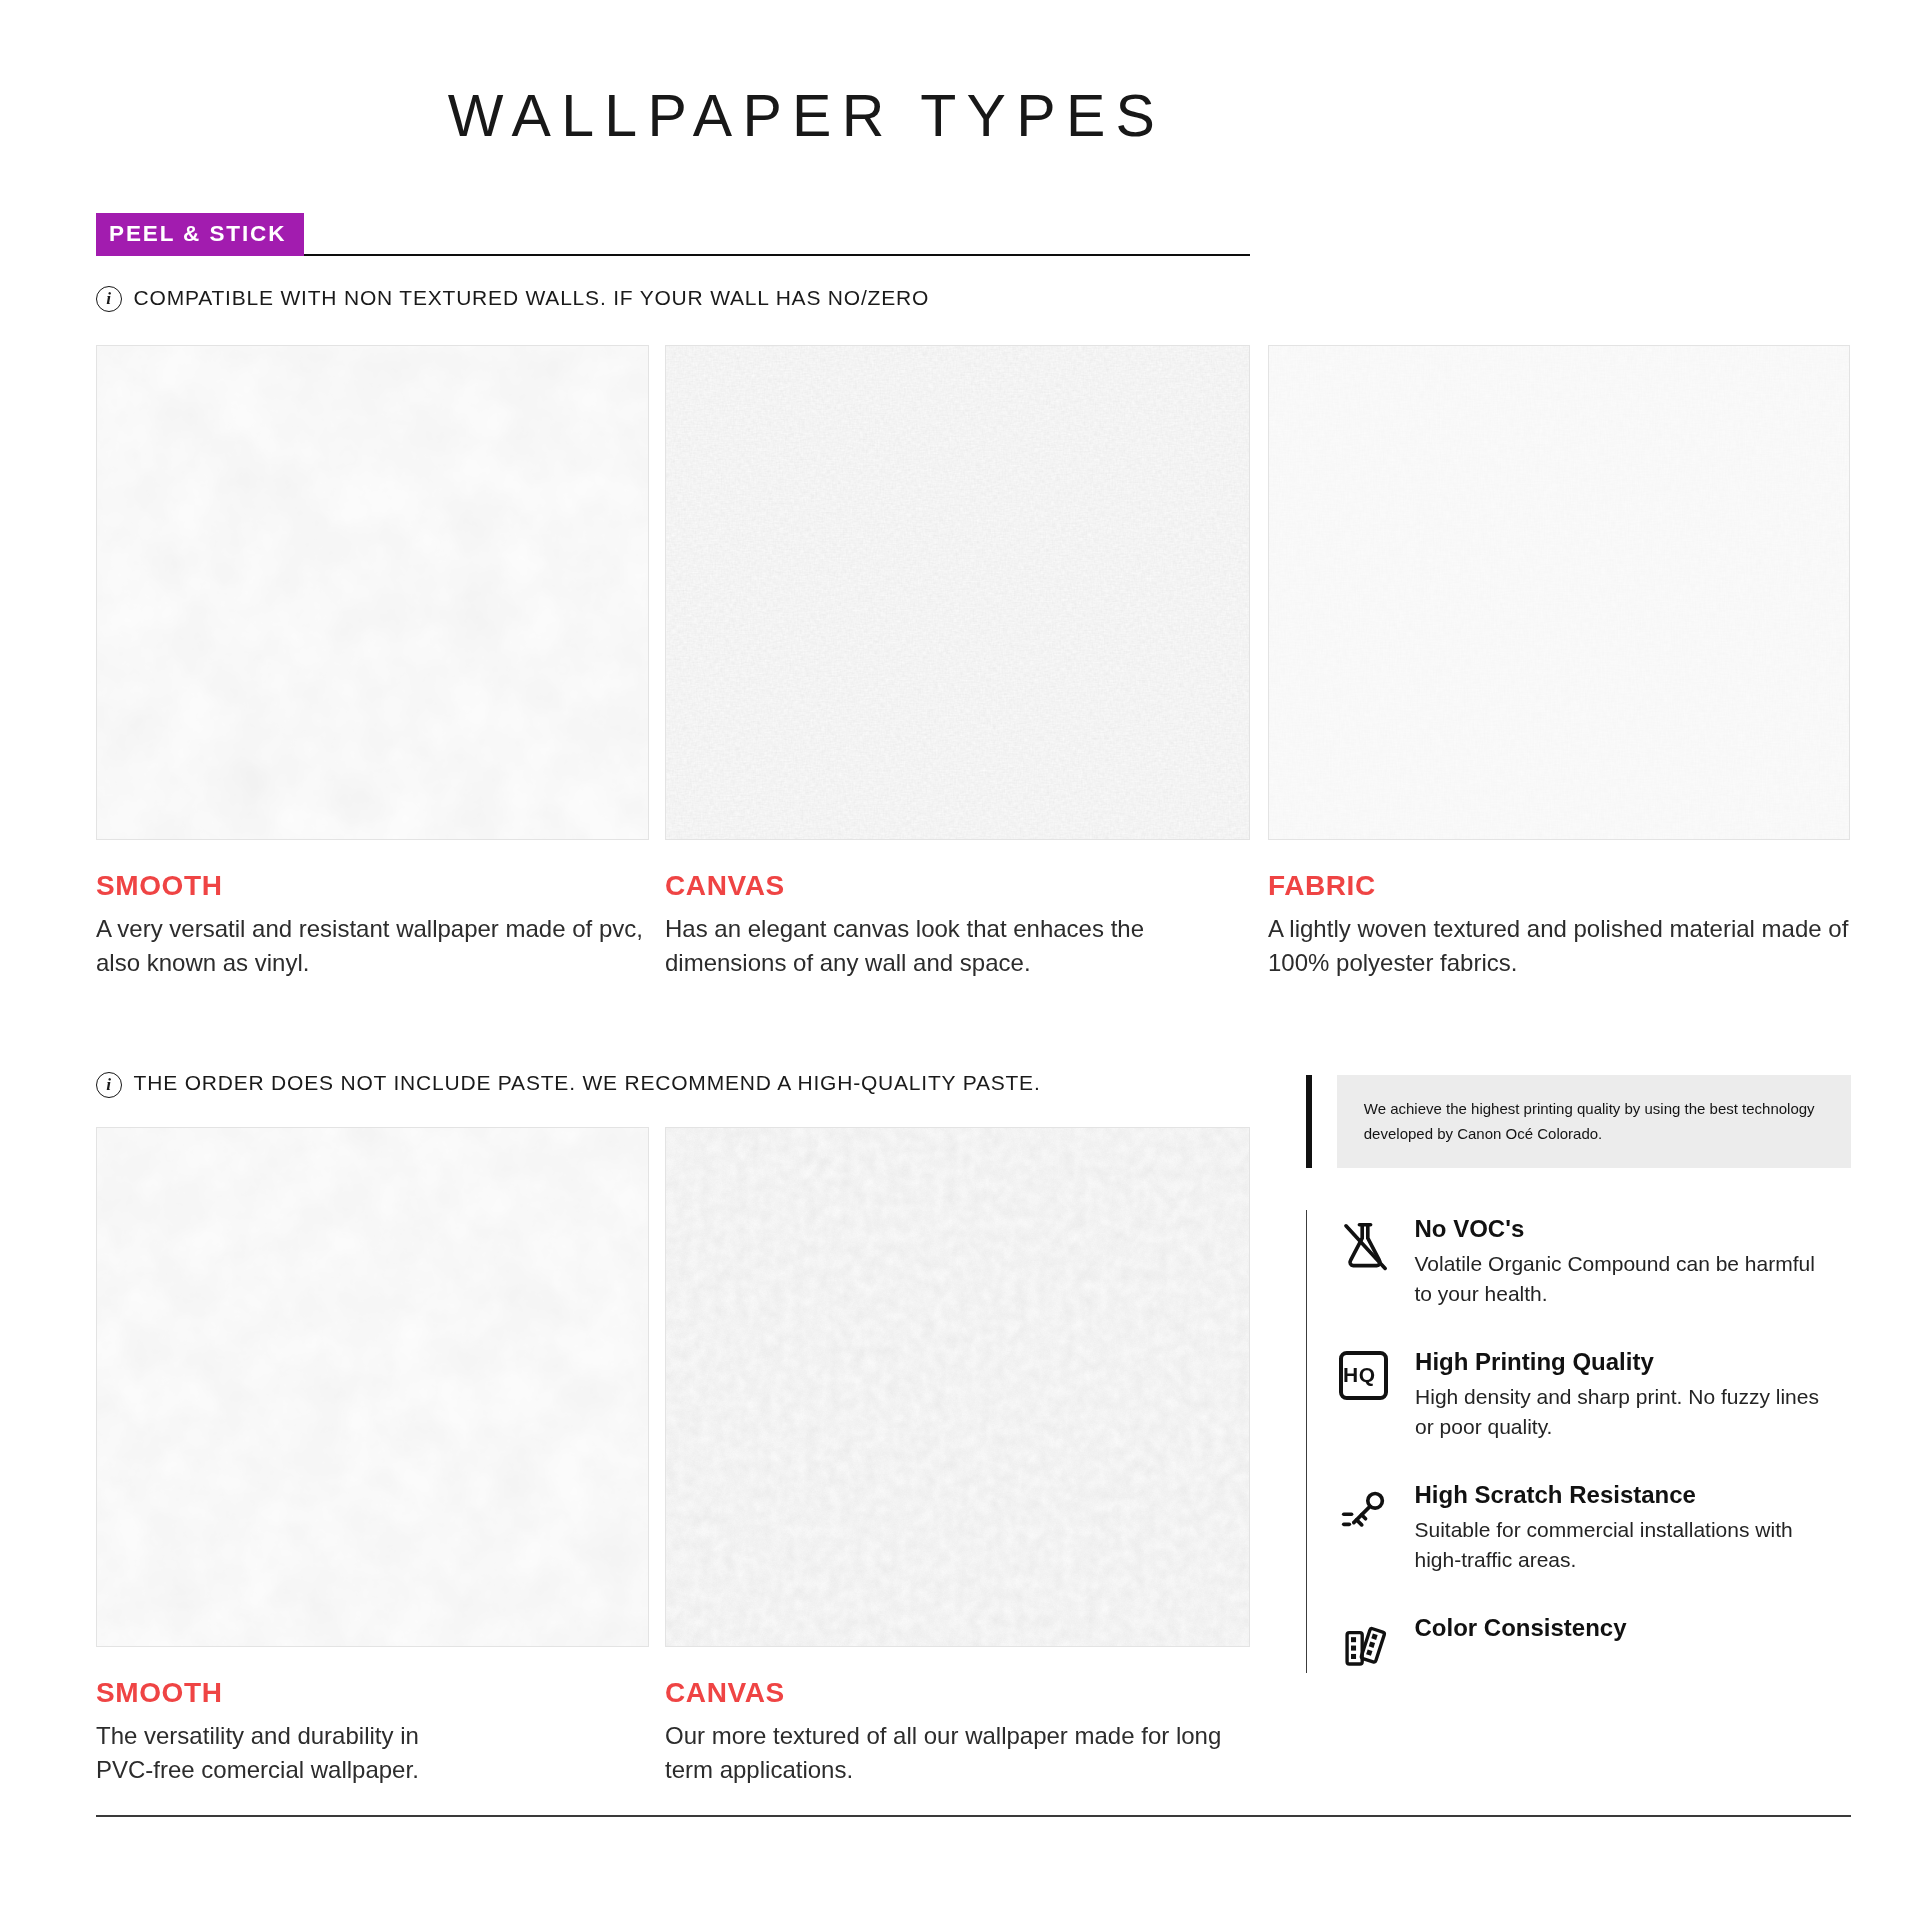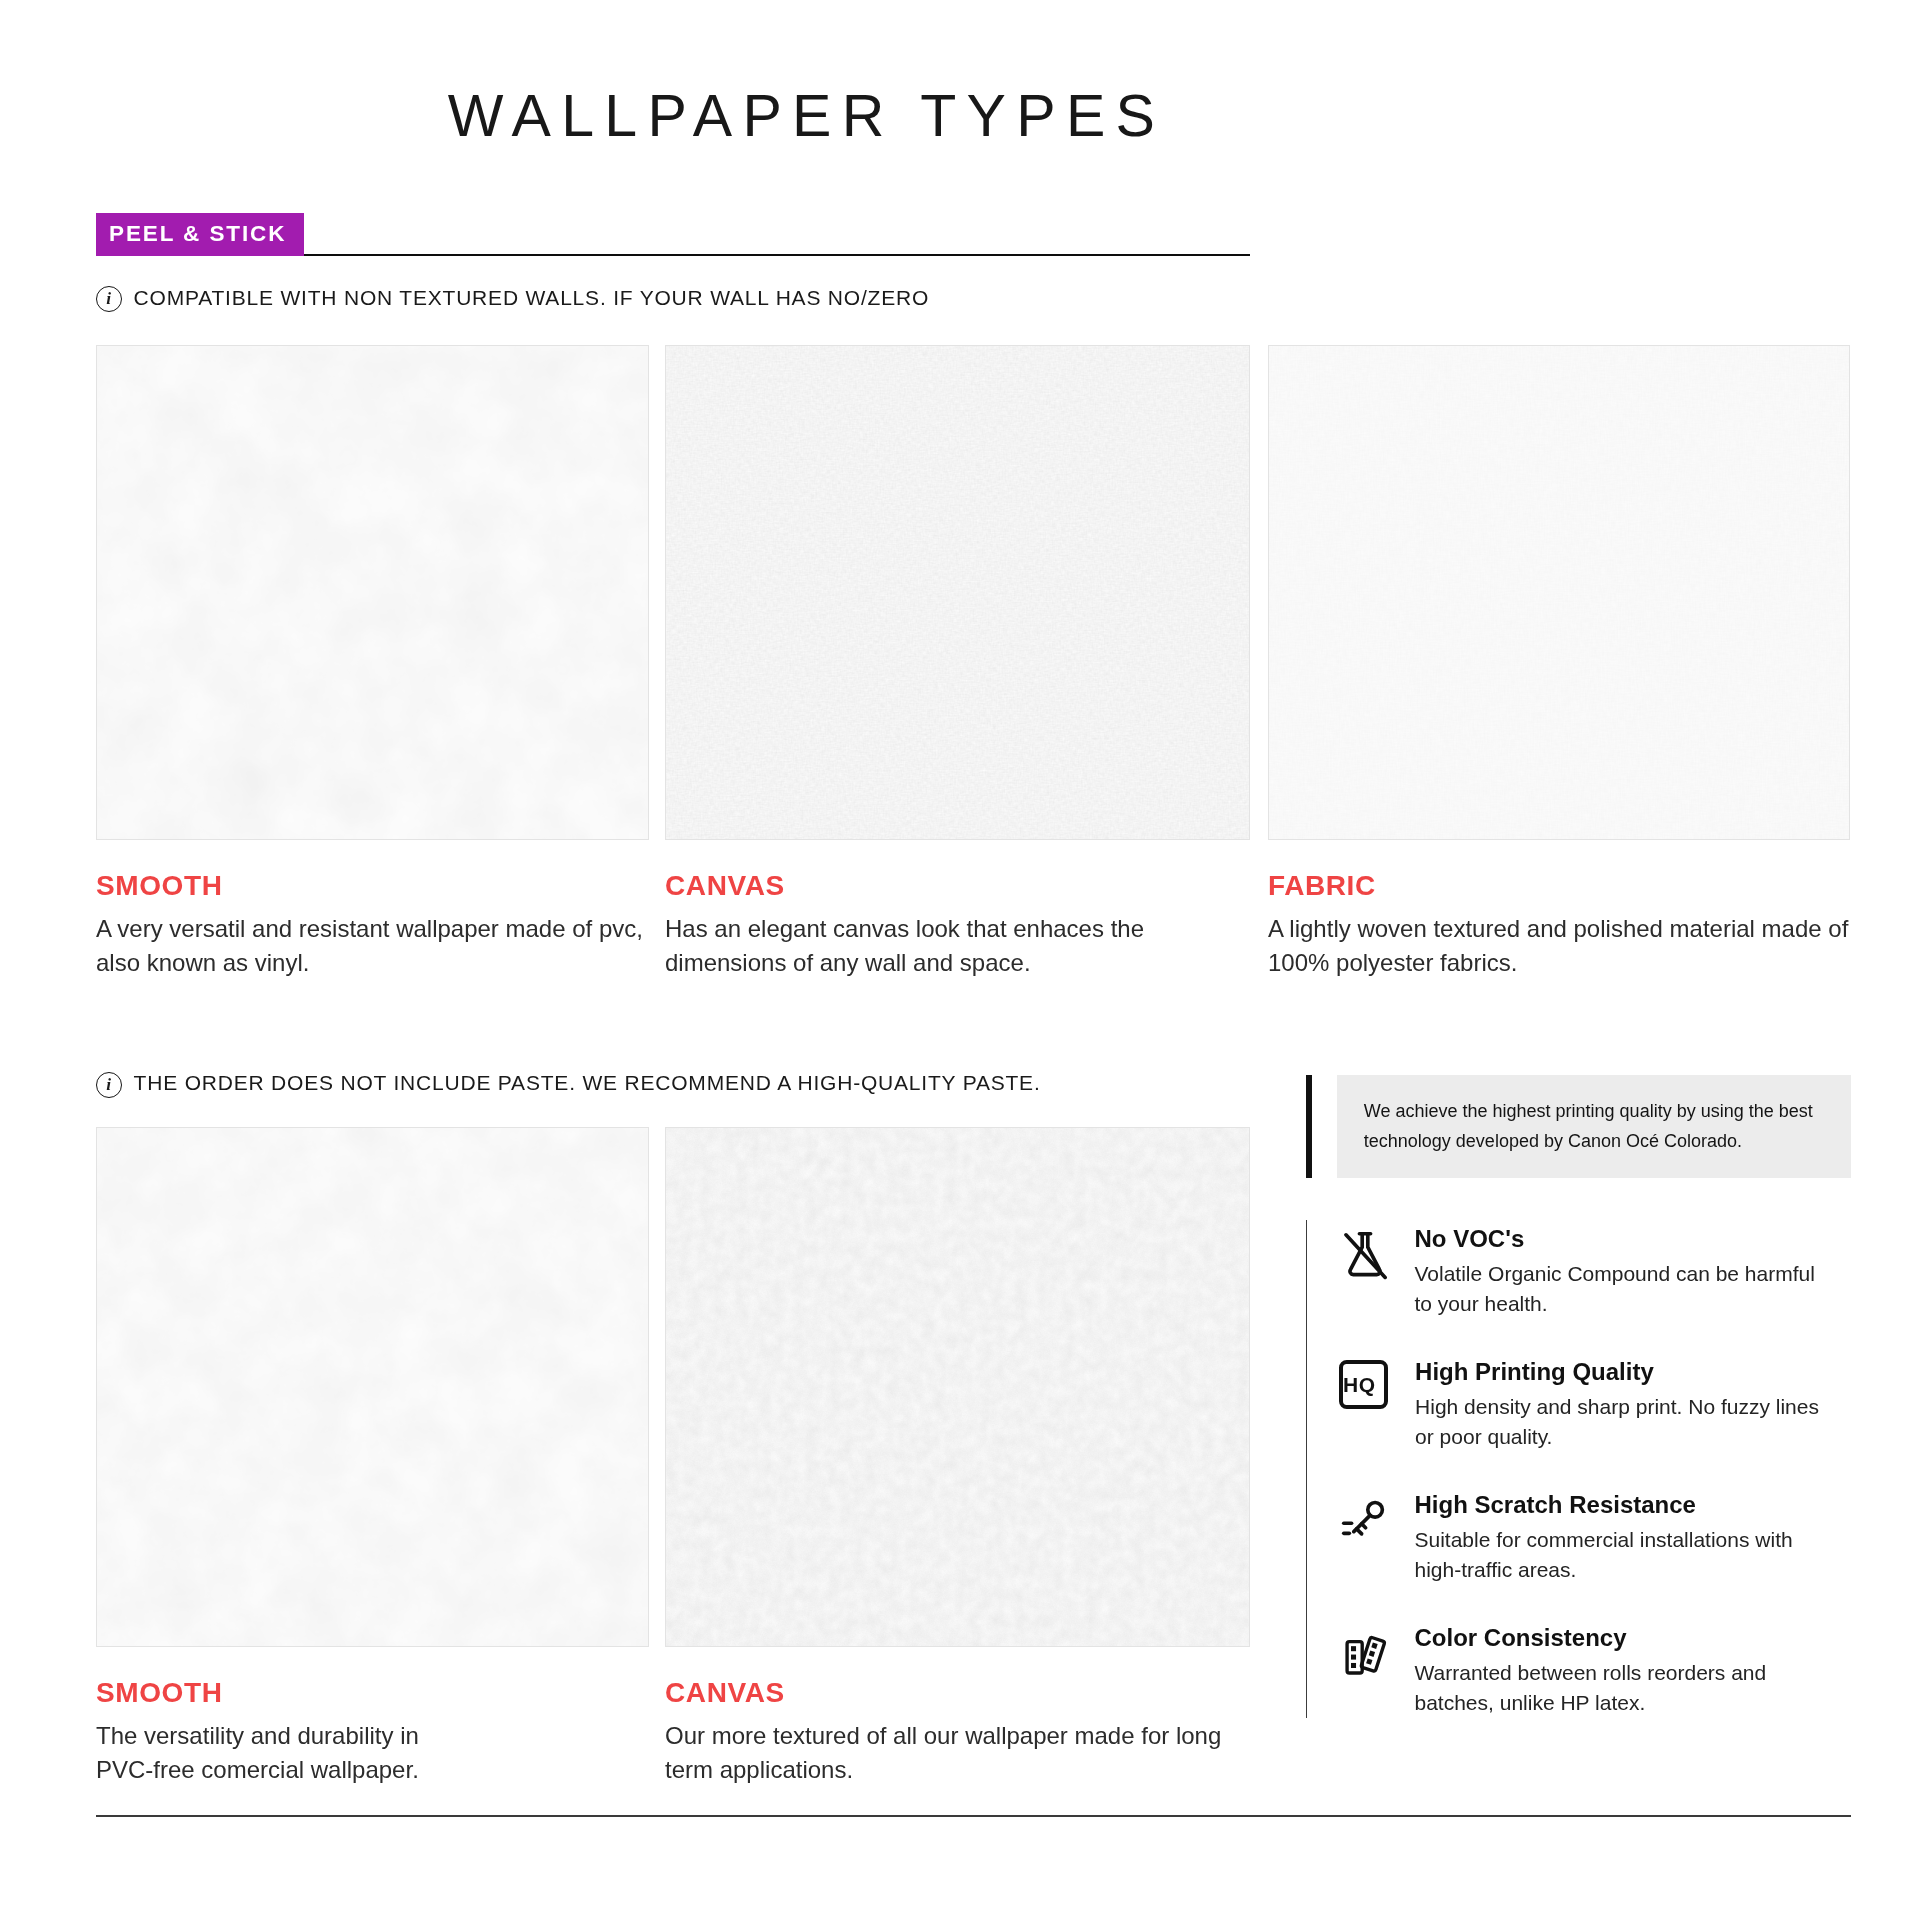--- a/index.html
+++ b/index.html
@@ -34,21 +34,21 @@
 
   .bottom-area { display:flex; margin-top:63px; align-items:flex-start; }
   .left-col { width:1154px; flex-shrink:0; }
   .left-col .section-header { margin-top:0; width:100%; }
   .left-col .note { margin-top:27px; }
   .left-col .swatch-row { margin-top:29.5px; }
 
   .right-col { width:565px; margin-left:56px; margin-top:32px; }
   .quality-note { display:flex; align-items:stretch; }
   .qbar { width:6.4px; background:#111; flex-shrink:0; }
-  .quality-text { background:#ececec; margin-left:24.4px; padding:22px 27px; font-size:18px; line-height:1.62; color:#141414; flex:1; }
+  .quality-text { background:#ececec; margin-left:24.4px; padding:22px 27px; font-size:15px; line-height:1.62; color:#141414; flex:1; }
 
   .features { margin-top:42px; border-left:1.9px solid #3c3c3c; padding-top:5.1px; }
   .feature { display:flex; padding-left:29.5px; margin-bottom:39px; align-items:flex-start; }
   .f-icon { width:56px; height:56px; flex-shrink:0; margin-right:22px; margin-top:2.6px; display:flex; align-items:center; }
   .f-icon svg { width:56px; height:56px; }
   .hq-box { width:49px; height:49px; border:4.5px solid #111; border-radius:7.7px; font-weight:bold; font-size:21px; letter-spacing:0.6px; color:#111; margin-left:2.6px; margin-right:27px; }
   .f-title { font-size:24px; font-weight:bold; color:#111; }
   .f-desc { margin-top:6.4px; font-size:21px; line-height:1.42; color:#242424; max-width:417px; }
 
   .bottom-rule { margin-top:28px; width:1755px; height:1.9px; background:#3a3a3a; }
@@ -312,21 +312,20 @@
               <g transform="rotate(18 62 52)">
                 <rect x="50" y="22" width="27" height="56" rx="4"></rect>
                 <rect x="57" y="30" width="9" height="9" fill="#111" stroke="none"></rect>
                 <rect x="57" y="45" width="9" height="9" fill="#111" stroke="none"></rect>
                 <rect x="57" y="60" width="9" height="9" fill="#111" stroke="none"></rect>
               </g>
             </svg>
           </span>
           <div class="f-text">
             <div class="f-title">Color Consistency</div>
-            <div class="f-desc">Warranted between rolls reorders and batches, unlike HP latex.</div>
           </div>
         </div>
 
       </div>
     </aside>
 
   </div>
 
   <div class="bottom-rule"></div>
 

